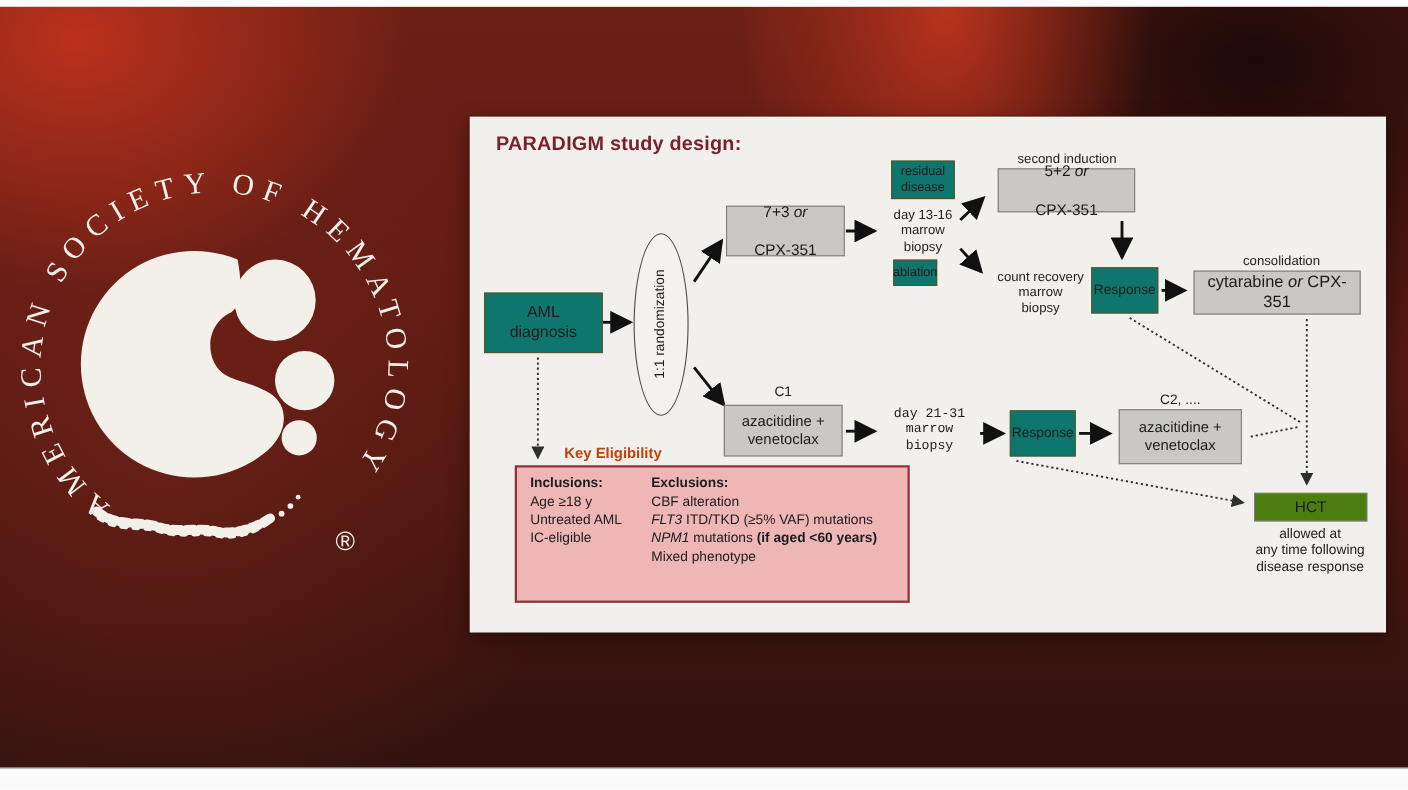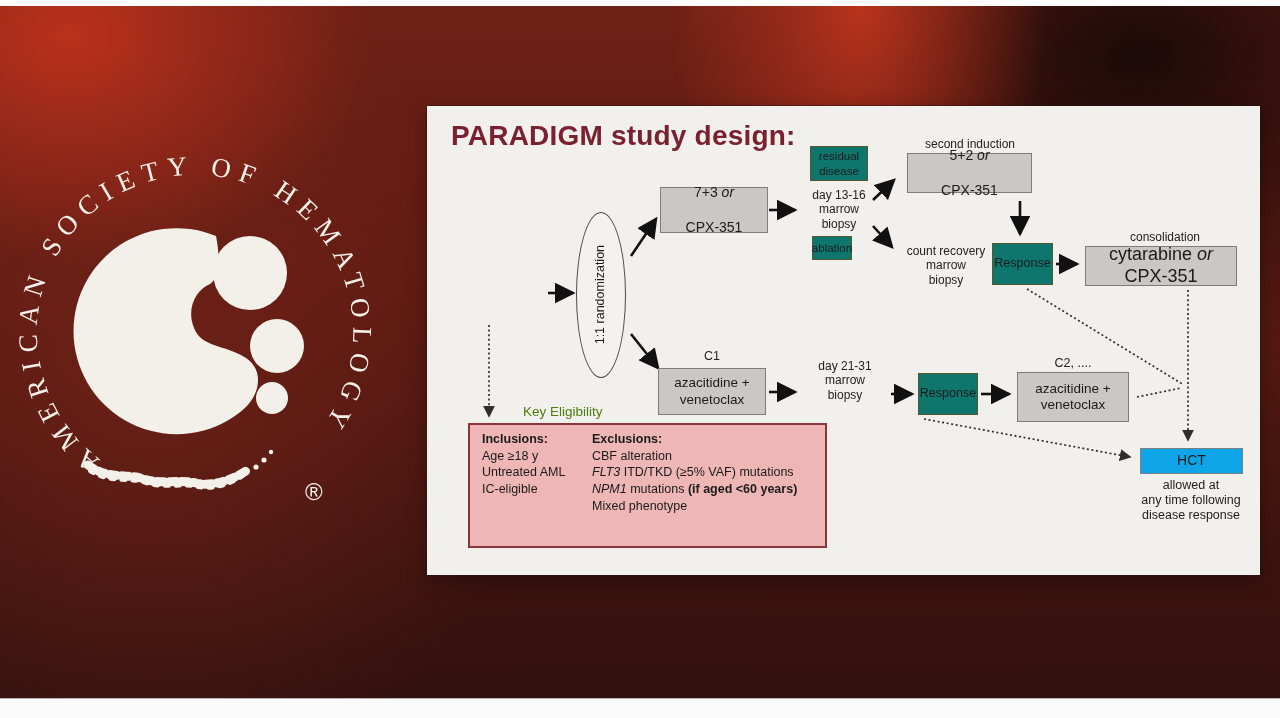--- a/index.html
+++ b/index.html
@@ -16,39 +16,39 @@
       linear-gradient(180deg, #6e2016 0%, #5c1a12 40%, #44150f 70%, #31110e 100%);
   }
   .bottom-bar { position:absolute; left:0; top:698px; width:1280px; height:20px;
                 background:#fbfbfb; border-top:1px solid #b9b2ae; }
   .top-bar { position:absolute; left:0; top:0; width:1280px; height:6px; background:#fdfdfd; }
 
   
   .slide { position:absolute; left:427px; top:106px; width:833px; height:469px;
            background:#f2f0ed; box-shadow:0 0 0 1px rgba(40,20,18,.45), 0 6px 18px rgba(0,0,0,.35);
            color:#1b1b1b; }
-  .title { position:absolute; left:24px; top:14px; font-size:28px; font-weight:bold;
+  .title { position:absolute; left:24px; top:14px; font-size:18px; font-weight:bold;
            color:#7a2130; letter-spacing:.2px; }
   .node { position:absolute; display:flex; align-items:center; justify-content:center;
           text-align:center; white-space:pre-line; line-height:1.22; }
   .yellow { background:#0f766e; border:1.6px solid #55552a; }
   .gray   { background:#c9c8c5; border:1.6px solid #7d7d7a; }
   .pill   { border-radius:50%; background:#f4f2ee; border:1.6px solid #4a4a4a; }
   .rot    { transform:rotate(-90deg); white-space:nowrap; font-size:12.5px; }
   .lbl    { position:absolute; text-align:center; white-space:pre-line; line-height:1.2;
             font-size:12px; color:#222; }
   .it { font-style:italic; } .bd { font-weight:bold; }
   .arrows { position:absolute; left:0; top:0; width:833px; height:469px; pointer-events:none; }
 
   
   .elig { position:absolute; left:7px; top:317px; width:359px; height:125px;
           background:#efb6b6; border:2px solid #8c343c; font-size:12.5px; line-height:1.33;margin-left:34px; }
   .elig .col { position:absolute; top:6px; }
   .elig .hdr { font-weight:bold; }
-  .key-lbl { position:absolute; left:96px; top:298px; font-size:13.5px; font-weight:normal; color:#4d7c0f; }
+  .key-lbl { position:absolute; left:86px; top:298px; font-size:13.5px; font-weight:bold; color:#c2410c; }
 
   
   .logo { position:absolute; left:10px; top:118px; width:380px; height:430px; }
 </style>
 </head>
 <body>
 <div class="stage">
 
   <div class="photo"></div>
   <div class="top-bar"></div>
@@ -110,20 +110,22 @@
       </g>
       <g stroke="#2e2e2e" stroke-width="1.7" fill="none" stroke-dasharray="2 2.6">
         <path d="M62,219 L62,310" marker-end="url(#ahd)"></path>
         <path d="M600,183 L757,279"></path>
         <path d="M761,184 L761,334" marker-end="url(#ahd)"></path>
         <path d="M710,291 L754,282"></path>
         <path d="M497,313 L703,351" marker-end="url(#ahd)"></path>
       </g>
     </svg>
 
+    <div class="node yellow" style="left:13px; top:160px; width:108px; height:55px; font-size:14.5px;">AML
+diagnosis</div>
     <div class="node pill" style="left:149px; top:106px; width:50px; height:166px;">
       <span class="rot">1:1 randomization</span>
     </div>
 
     <div class="node gray" style="left:233px; top:81px; width:108px; height:46px; font-size:14px;">
       <span><span>7+3 </span><span class="it">or</span><br>
       <span>CPX-351</span></span>
     </div>
     <div class="node yellow" style="left:383px; top:40px; width:58px; height:35px; font-size:11.5px;">residual
 disease</div>
@@ -136,36 +138,36 @@
     <div class="node gray" style="left:480px; top:47px; width:125px; height:40px; font-size:14px;">
       <span><span>5+2 </span><span class="it">or</span><br>
       <span>CPX-351</span></span>
     </div>
     <div class="lbl" style="left:473px; top:138px; width:92px;">count recovery
 marrow
 biopsy</div>
     <div class="node yellow" style="left:565px; top:137px; width:61px; height:42px; font-size:12.5px;">Response</div>
 
     <div class="lbl" style="left:688px; top:124px; width:100px;">consolidation</div>
-    <div class="node gray" style="left:658px; top:140px; width:152px; height:40px; font-size:18px;align-items:center;">
+    <div class="node gray" style="left:658px; top:140px; width:152px; height:40px; font-size:15px;align-items:center;">
       <span><span>cytarabine </span><span class="it">or</span><span> CPX-351</span></span>
     </div>
 
     <div class="lbl" style="left:255px; top:243px; width:60px; font-size:12.5px;">C1</div>
     <div class="node gray" style="left:231px; top:262px; width:108px; height:47px; font-size:13.5px;">azacitidine +
 venetoclax</div>
-    <div class="lbl" style="left:375px; top:253px; width:86px;">day 21-31
+    <div class="lbl" style="left:375px; top:263px; width:86px;font-family:Liberation Mono, monospace;">day 21-31
 marrow
 biopsy</div>
     <div class="node yellow" style="left:491px; top:267px; width:60px; height:42px; font-size:12.5px;">Response</div>
     <div class="lbl" style="left:610px; top:250px; width:72px; font-size:12.5px;">C2, ....</div>
     <div class="node gray" style="left:590px; top:266px; width:112px; height:50px; font-size:13.5px;">azacitidine +
 venetoclax</div>
 
-    <div class="node gray" style="left:713px; top:342px; width:103px; height:26px; font-size:14px; background:#0ea5e9;">HCT</div>
+    <div class="node gray" style="left:713px; top:342px; width:103px; height:26px; font-size:14px; background:#4d7c0f;">HCT</div>
     <div class="lbl" style="left:683px; top:372px; width:162px; font-size:12.5px;">allowed at
 any time following
 disease response</div>
 
     <div class="key-lbl">Key Eligibility</div>
     <div class="elig">
       <div class="col" style="left:12px; width:108px;">
         <div class="hdr">Inclusions:</div>
         <div>Age ≥18 y</div>
         <div>Untreated AML</div>

